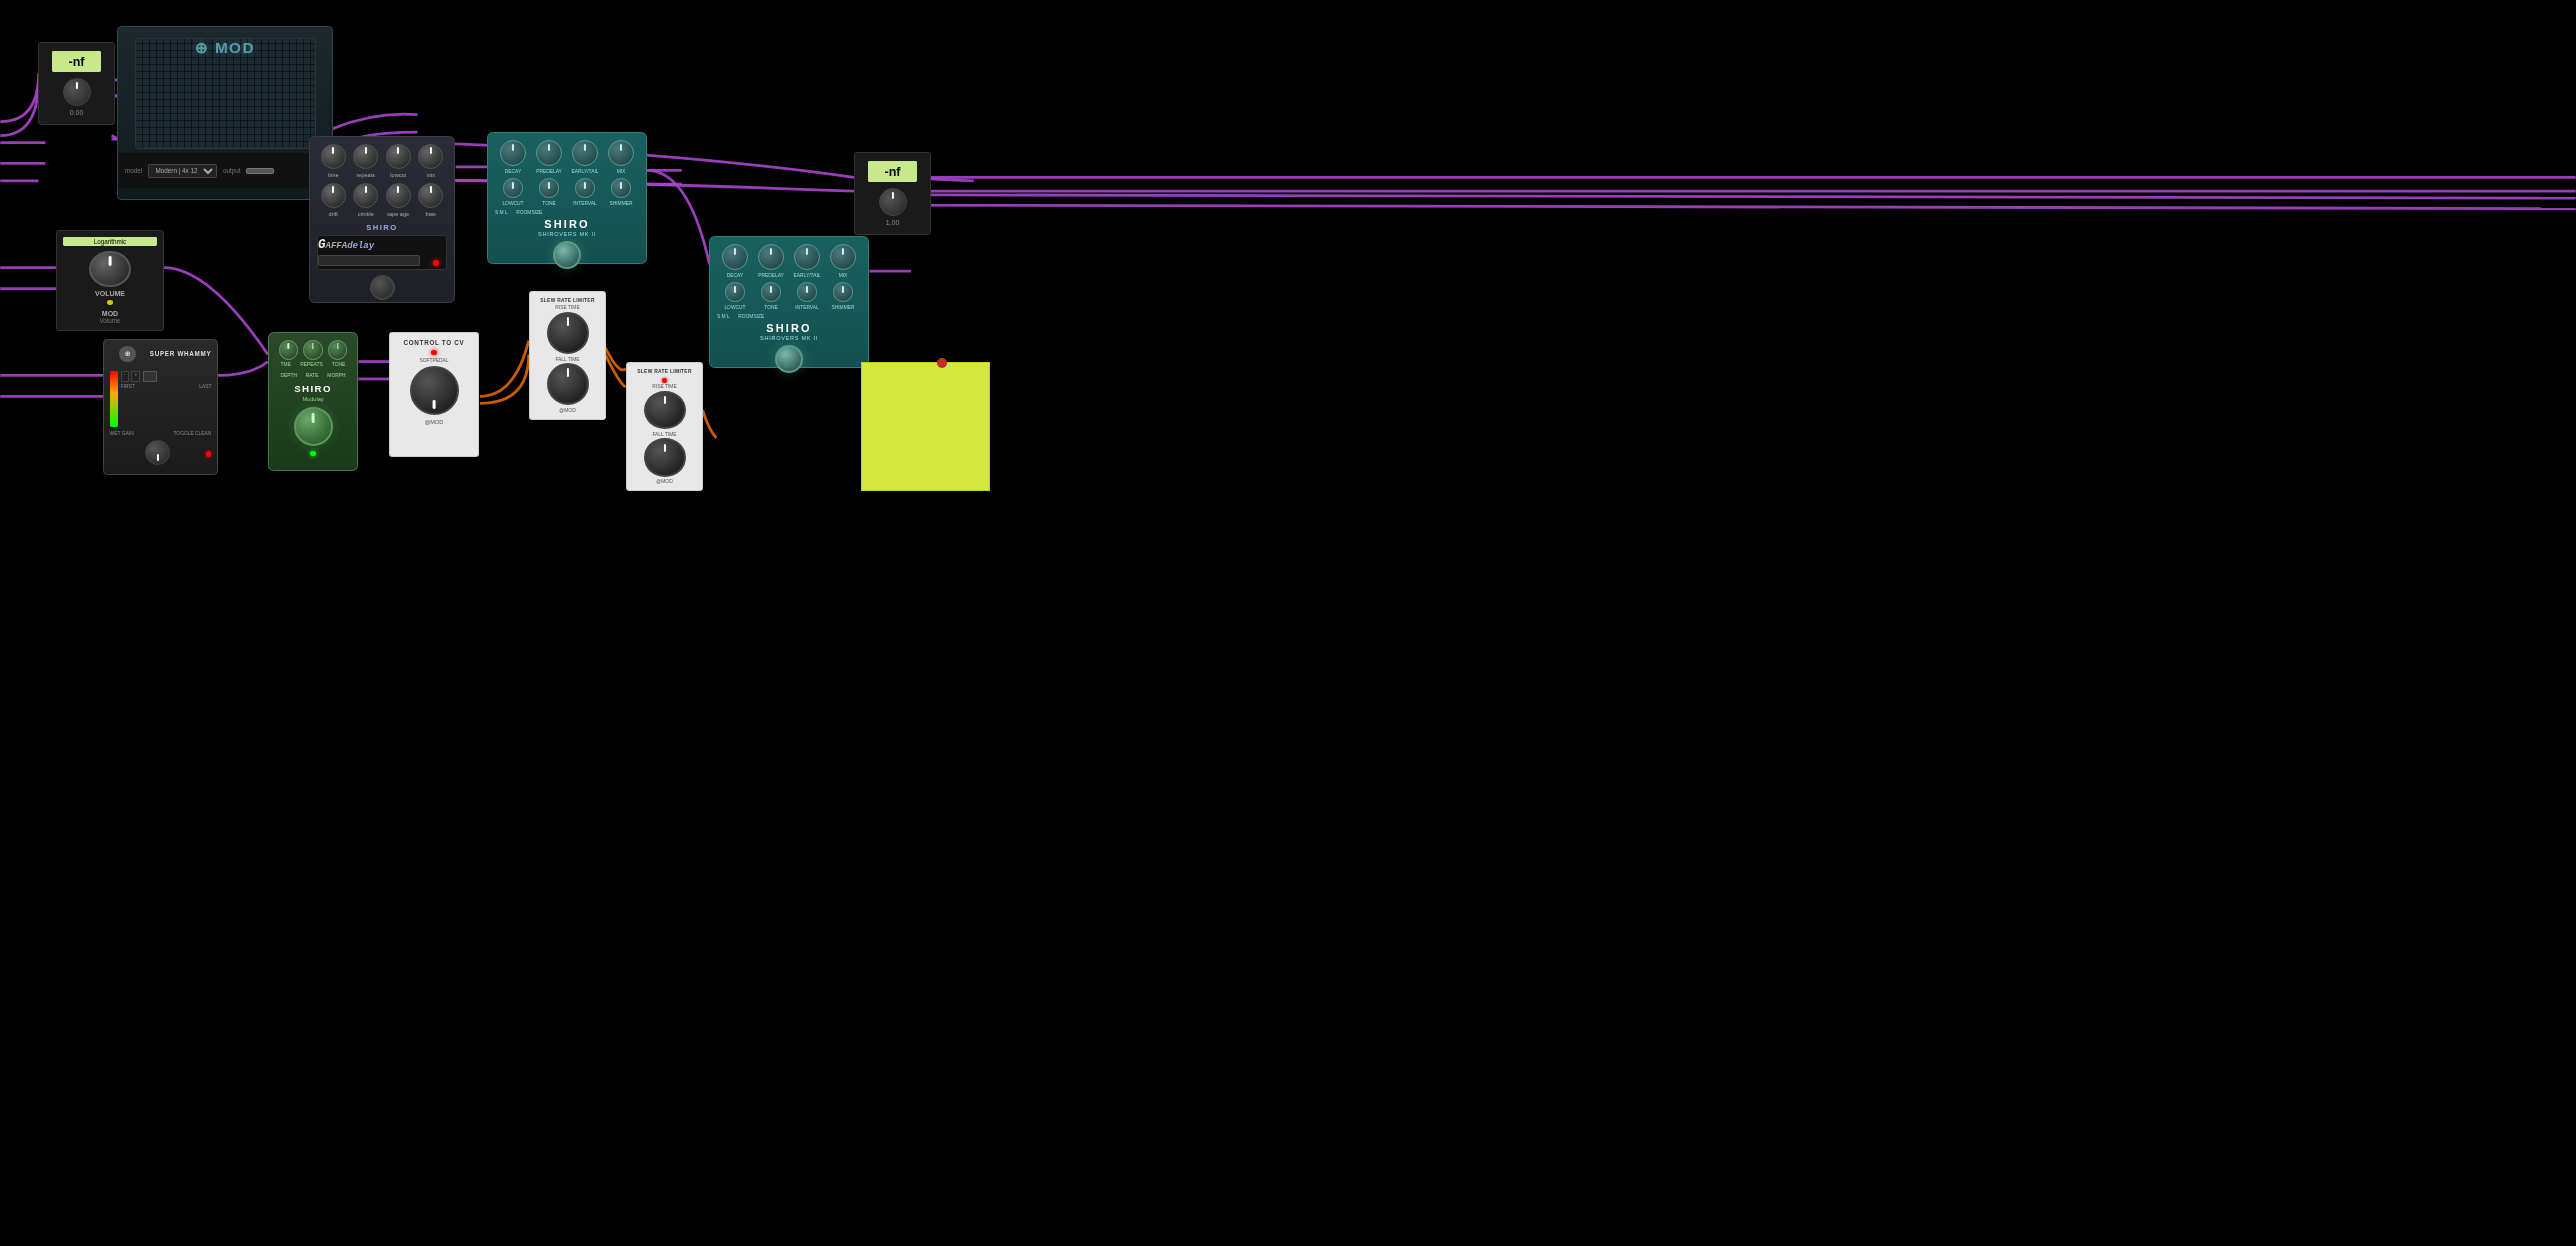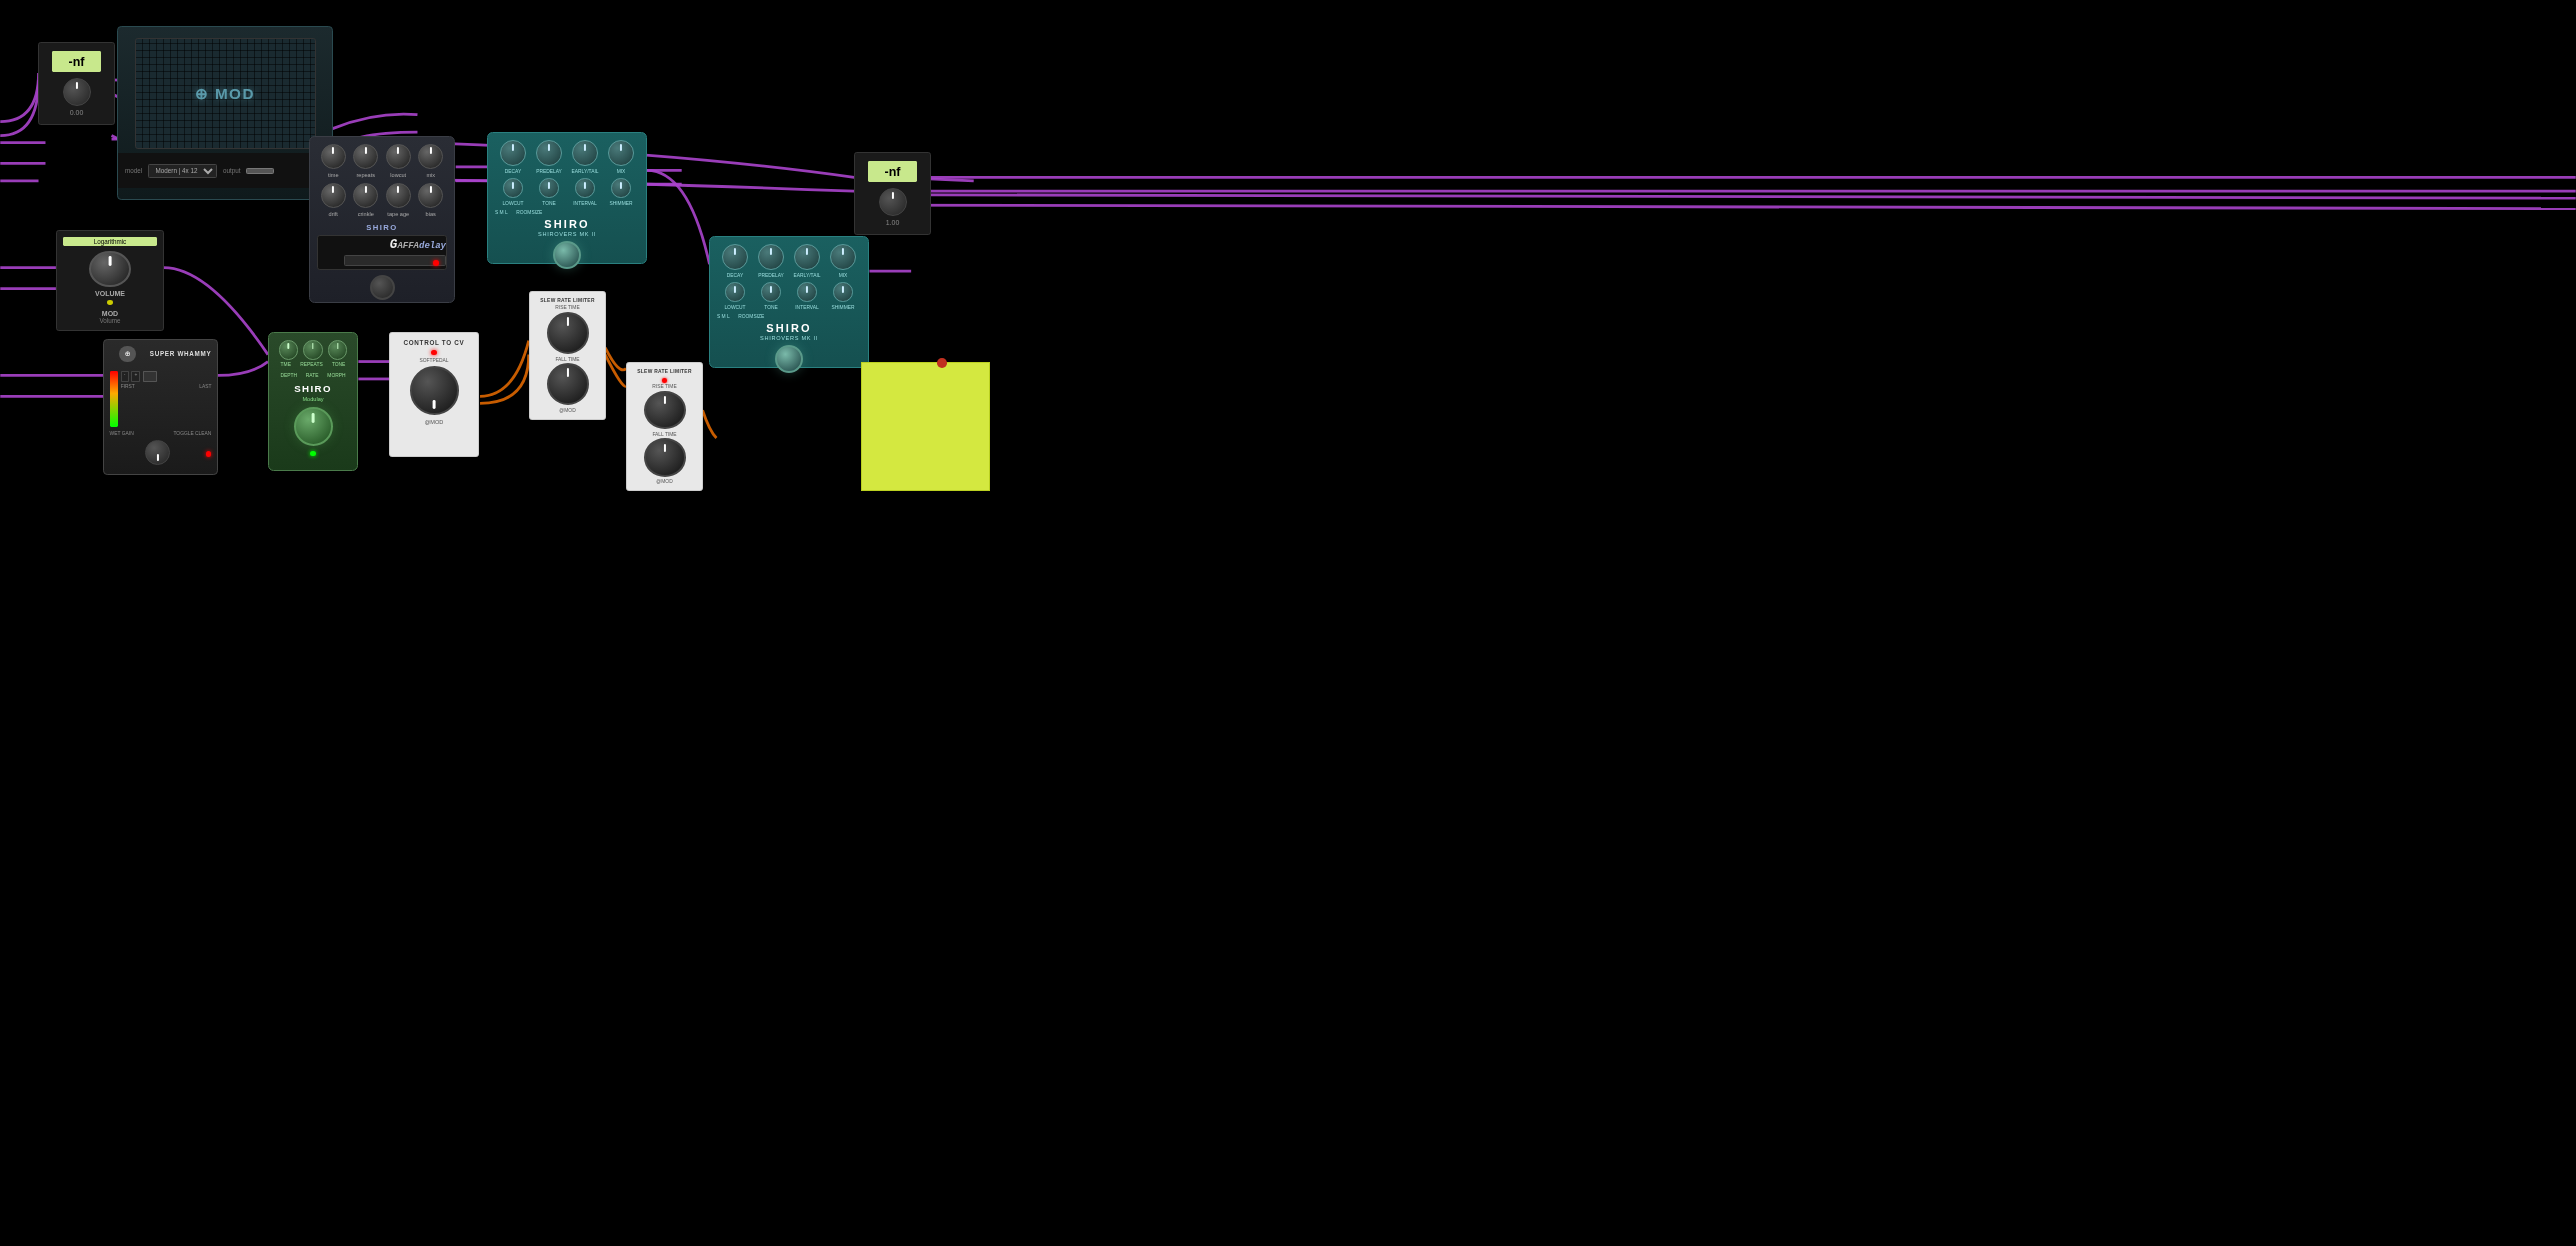--- a/index.html
+++ b/index.html
@@ -85,21 +85,21 @@
         rgba(0,0,0,0.5) 2.8px, rgba(0,0,0,0.5) 3.5px
       ),
       repeating-linear-gradient(
         90deg,
         transparent, transparent 2.8px,
         rgba(0,0,0,0.5) 2.8px, rgba(0,0,0,0.5) 3.5px
       ),
       #1a2a30;
       border-radius: 2.8px;
       border: 1.4px solid #333;
-      display: flex; align-items: center; justify-content: center;
+      display: flex; align-items: flex-start; justify-content: center;
     }
     .amp-logo {
       color: #5a9aaa;
       font-size: 15.3px;
       font-weight: bold;
       letter-spacing: 1.4px;
       text-shadow: 0 0 7px rgba(90,154,170,0.5);
     }
     .amp-controls {
       width: 100%;
@@ -175,21 +175,21 @@
       letter-spacing: 1.4px;
       margin-bottom: 2.8px;
     }
     .gaffa-display {
       background: #111;
       border: 0.7px solid #333;
       border-radius: 2.8px;
       height: 35px;
       display: flex;
       flex-direction: column;
-      align-items: flex-end;
+      align-items: flex-start;
       justify-content: center;
       margin-bottom: 5.6px;
       position: relative;
       overflow: hidden;
     }
     .gaffa-text {
       font-size: 12.5px;
       font-weight: bold;
       color: #eee;
       font-style: italic;

